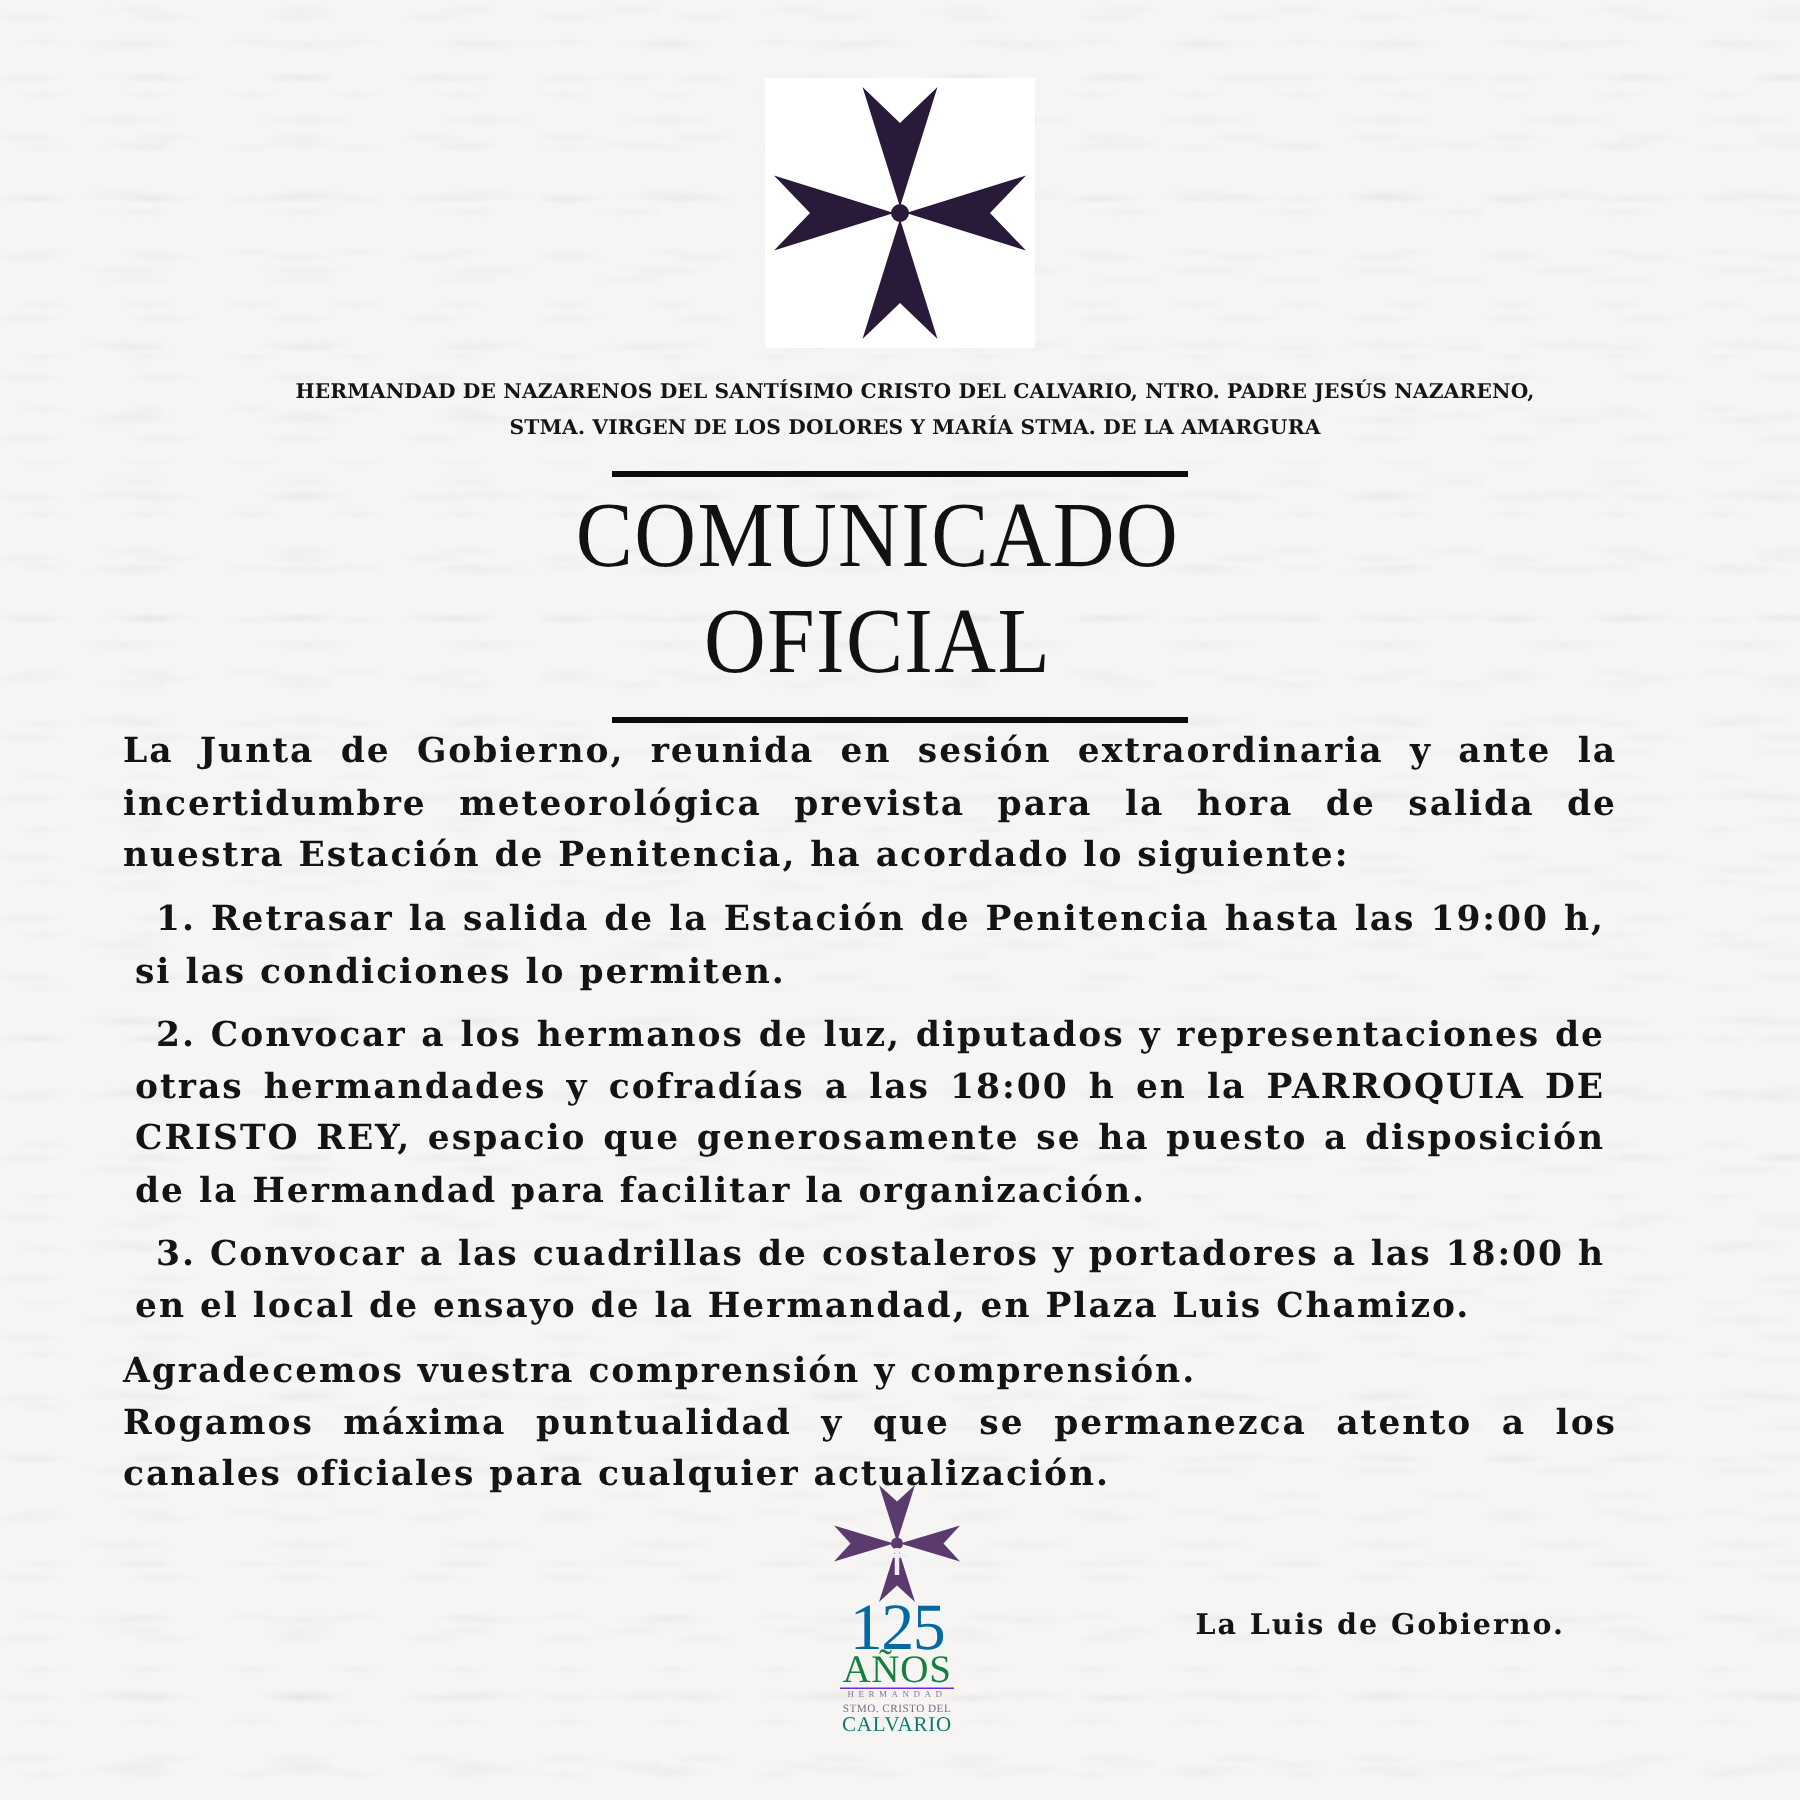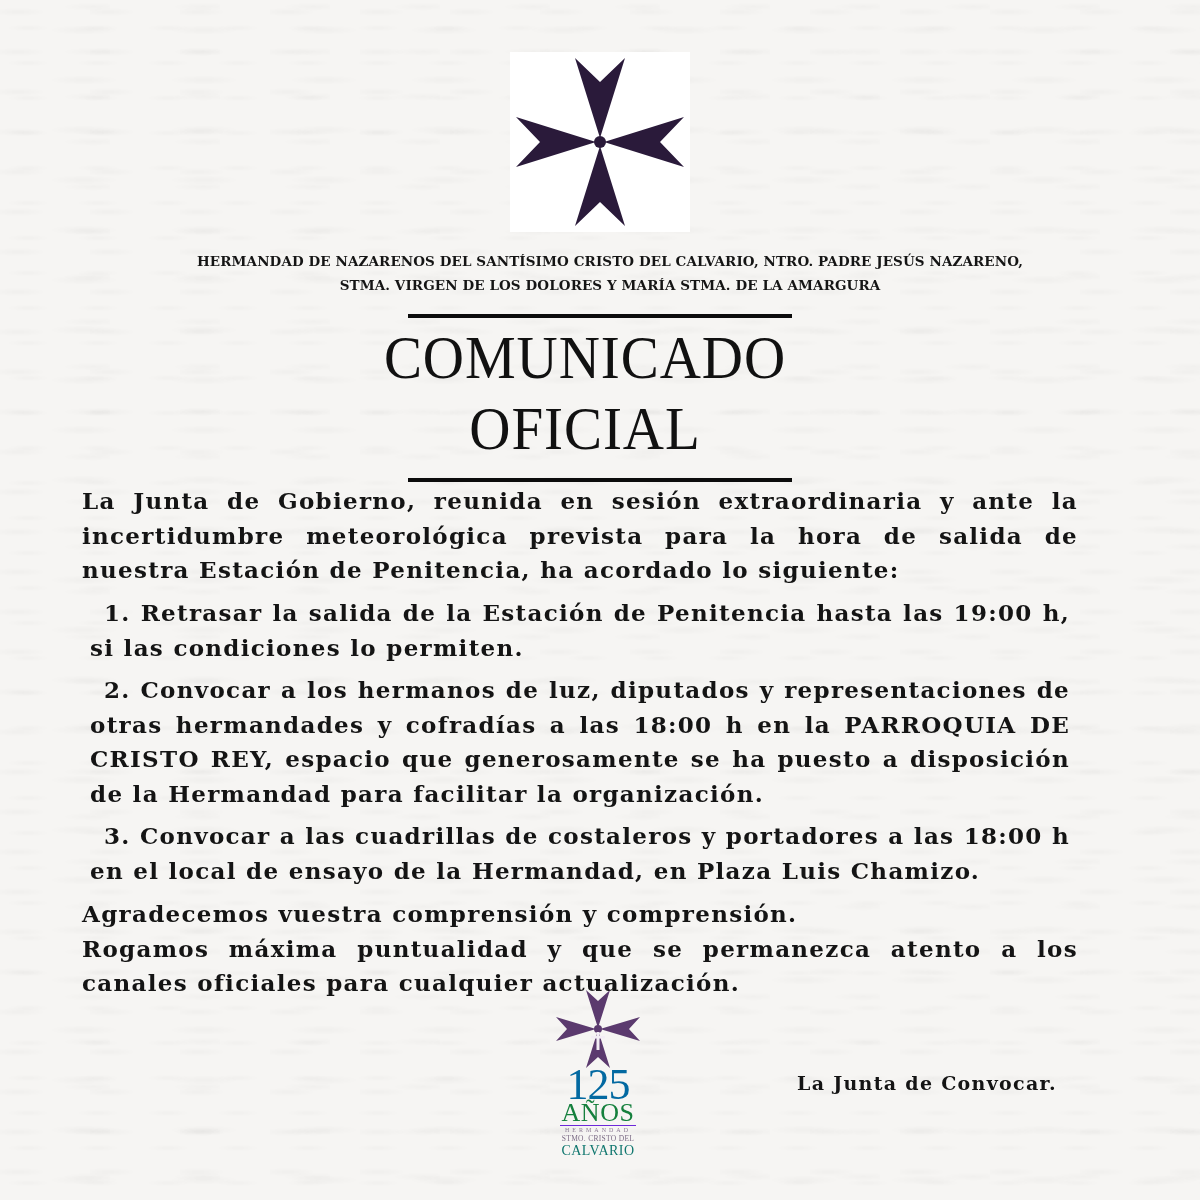--- a/index.html
+++ b/index.html
@@ -234,15 +234,15 @@
       <rect x="43.5" y="44" width="3" height="18" fill="#f3eef5"></rect>
       <rect x="38" y="48" width="14" height="2.5" fill="#f3eef5"></rect>
     </svg>
     <div class="anniv-number">125</div>
     <div class="anniv-years">AÑOS</div>
     <div class="anniv-sub">HERMANDAD</div>
     <div class="anniv-sub2">STMO. CRISTO DEL</div>
     <div class="anniv-name">CALVARIO</div>
   </div>
 
-  <div class="signature">La Junta de Convocar.</div>
+  <div class="signature">La Luis de Gobierno.</div>
 
 </div>
 
 </body></html>

